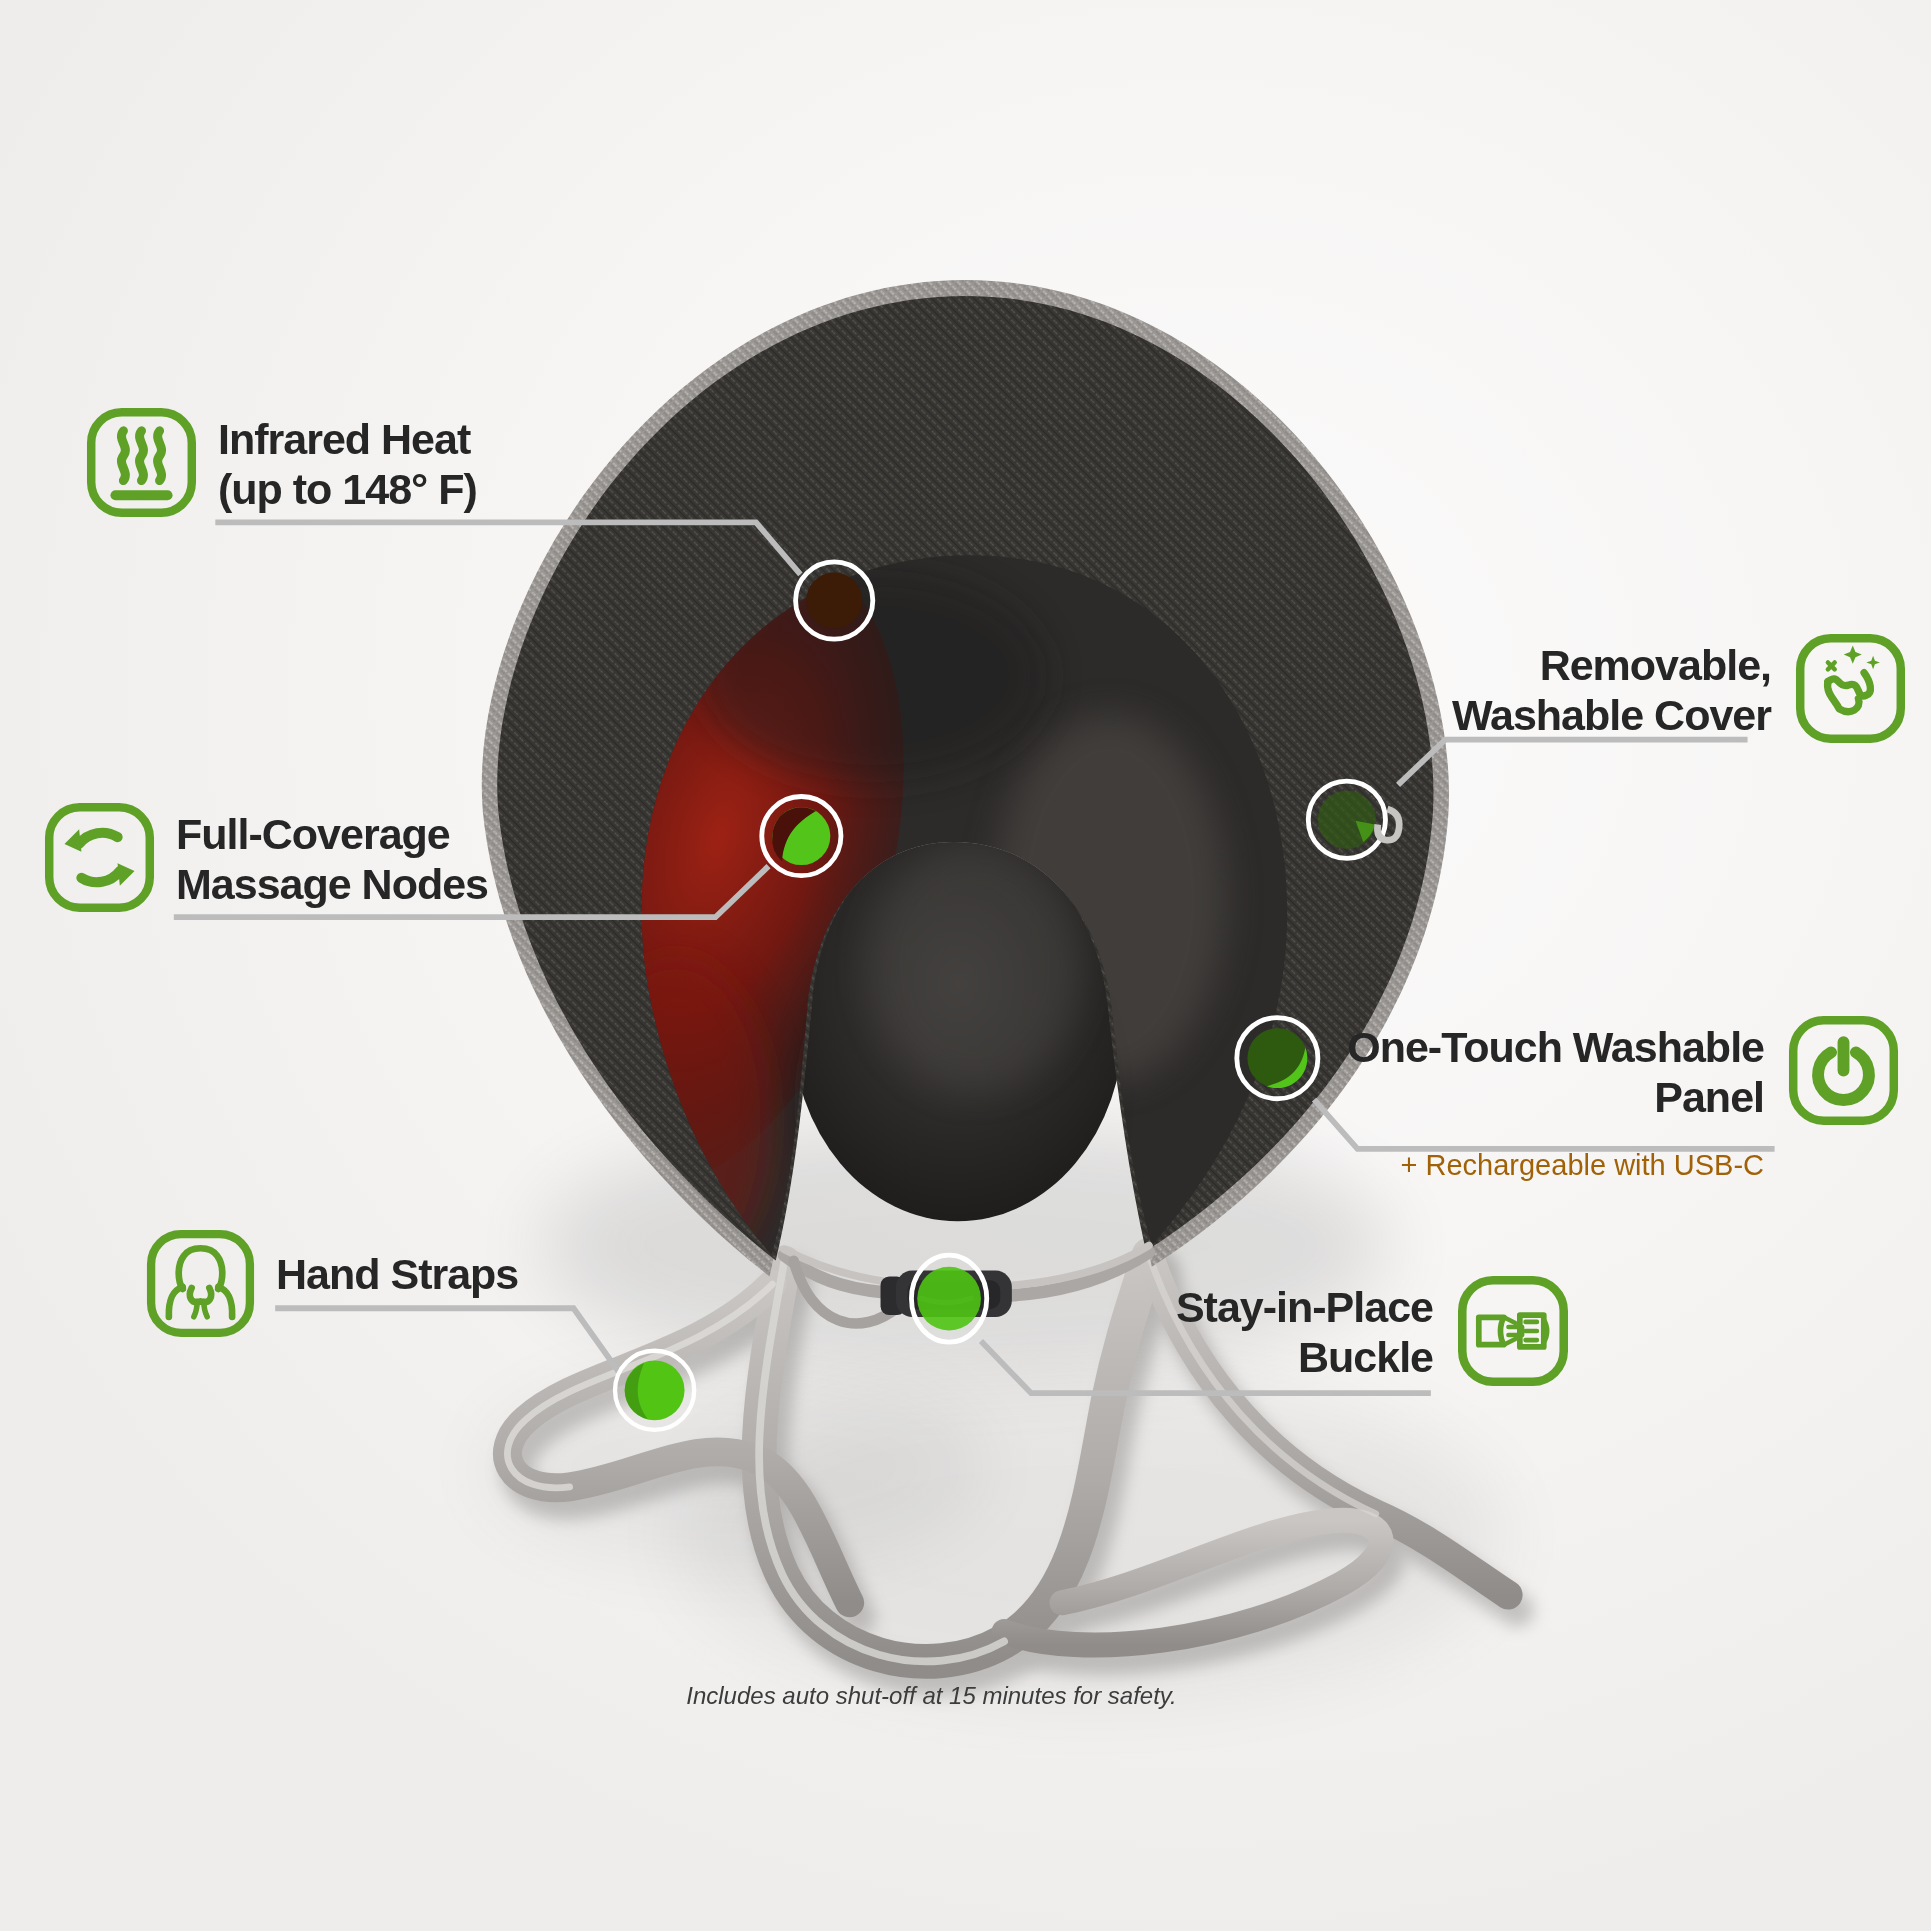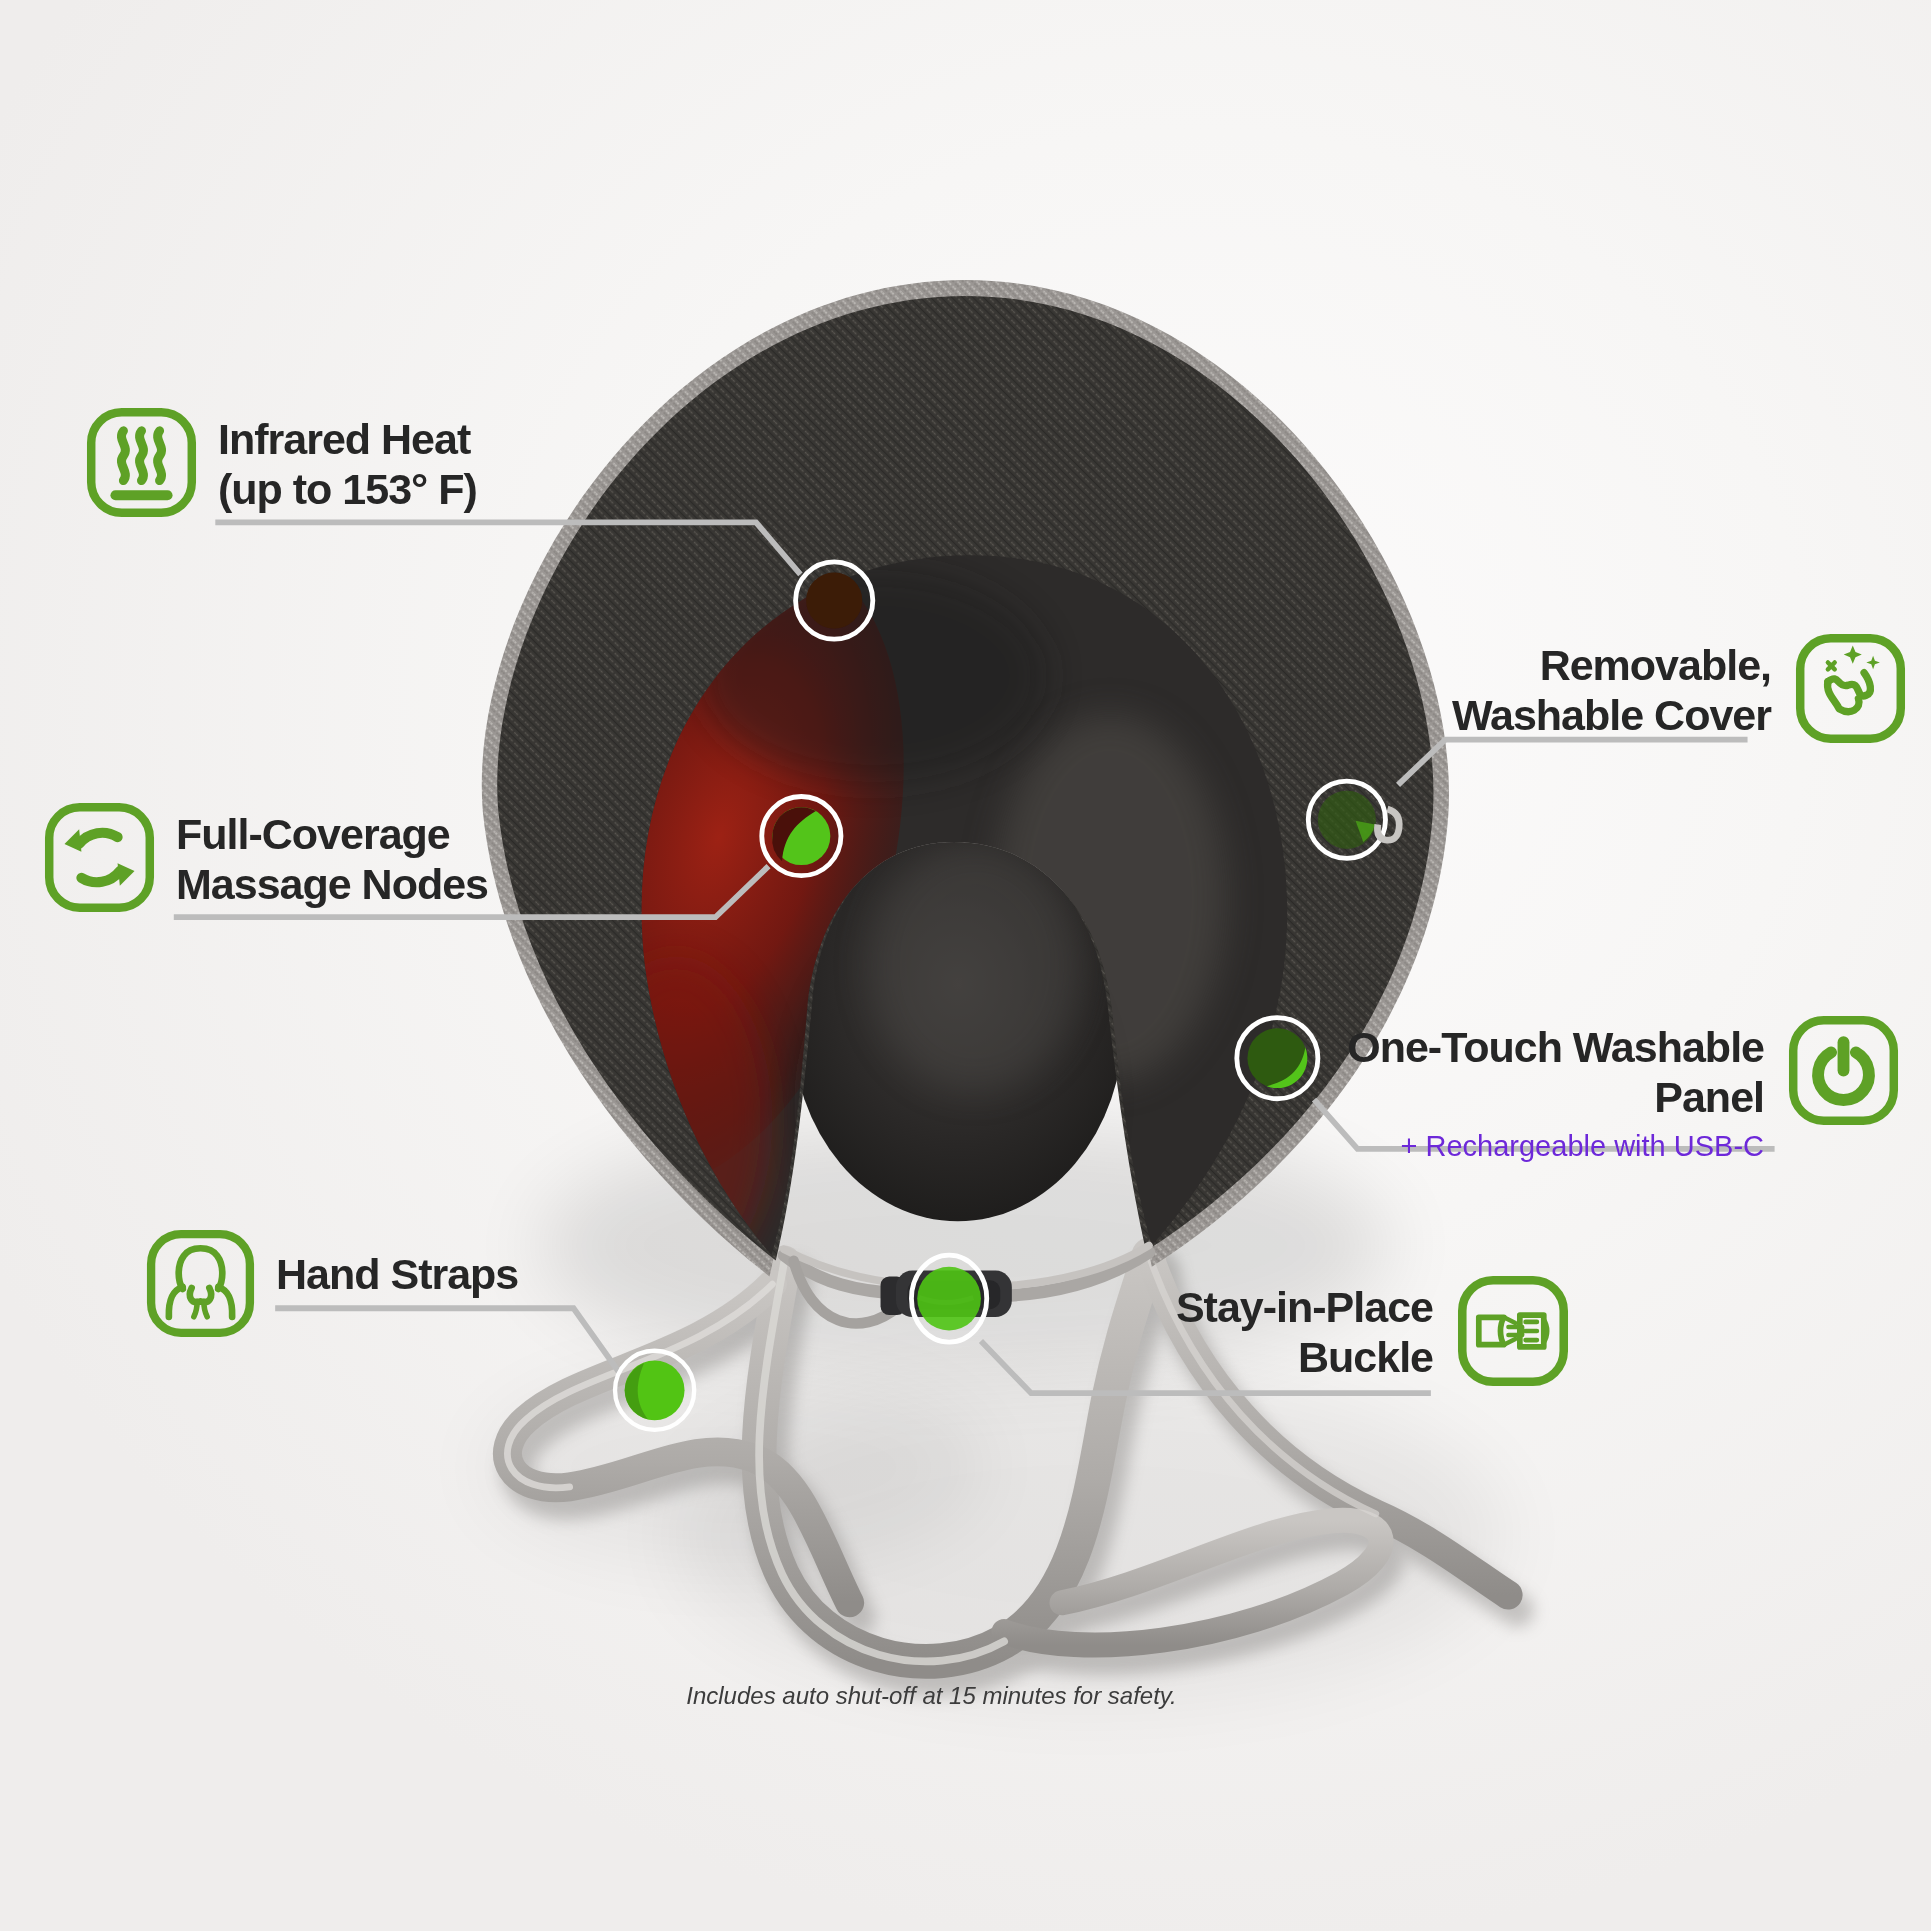--- a/index.html
+++ b/index.html
@@ -15,22 +15,22 @@
   .label{position:absolute;display:flex;align-items:flex-start;}
   .label .badge{width:113px;height:113px;flex:0 0 auto;}
   .label .txt{padding-top:7.7px;}
   .label .l{
     font-size:43px;font-weight:700;color:#262626;line-height:50px;
     letter-spacing:-1px;white-space:nowrap;
   }
   .label-left .txt{margin-left:20px;}
   .label-right .txt{margin-right:23px;text-align:right;}
   .label .sub{
-    font-size:29px;font-weight:400;color:#6d28d9;letter-spacing:0;
-    margin-top:8px;white-space:nowrap;
+    font-size:29px;font-weight:400;color:#a16207;letter-spacing:0;
+    margin-top:27px;white-space:nowrap;
   }
   .footnote{
     position:absolute;left:444px;top:1682px;width:975px;text-align:center;
     font-size:24px;font-style:italic;color:#3c3c3c;letter-spacing:0;
   }
   .ic{stroke:#5ea126;fill:none;stroke-linecap:round;stroke-linejoin:round;}
 </style>
 </head>
 <body>
 
@@ -197,21 +197,21 @@
 <div class="label label-left" style="left:85px;top:406px">
   <svg class="badge" viewBox="0 0 100 100">
     <rect class="ic" x="5.5" y="5.5" width="89" height="89" rx="27" stroke-width="7.5"></rect>
     <path class="ic" d="M27,79 L73,79" stroke-width="9"></path>
     <path class="ic" d="M34,22 C28,30 40,36 34,44 C28,52 40,58 34,66" stroke-width="8"></path>
     <path class="ic" d="M50,22 C44,30 56,36 50,44 C44,52 56,58 50,66" stroke-width="8"></path>
     <path class="ic" d="M66,22 C60,30 72,36 66,44 C60,52 72,58 66,66" stroke-width="8"></path>
   </svg>
   <div class="txt">
     <div class="l">Infrared Heat</div>
-    <div class="l">(up to 153° F)</div>
+    <div class="l">(up to 148° F)</div>
   </div>
 </div>
 
 <div class="label label-left" style="left:43px;top:801px">
   <svg class="badge" viewBox="0 0 100 100">
     <rect class="ic" x="5.5" y="5.5" width="89" height="89" rx="27" stroke-width="7.5"></rect>
     <path class="ic" d="M66,32 A26,26 0 0 0 32,38" stroke-width="9"></path>
     <polygon points="32,25 34,45 19,38" fill="#5ea126"></polygon>
     <path class="ic" d="M34,68 A26,26 0 0 0 68,62" stroke-width="9"></path>
     <polygon points="68,75 66,55 81,62" fill="#5ea126"></polygon>

